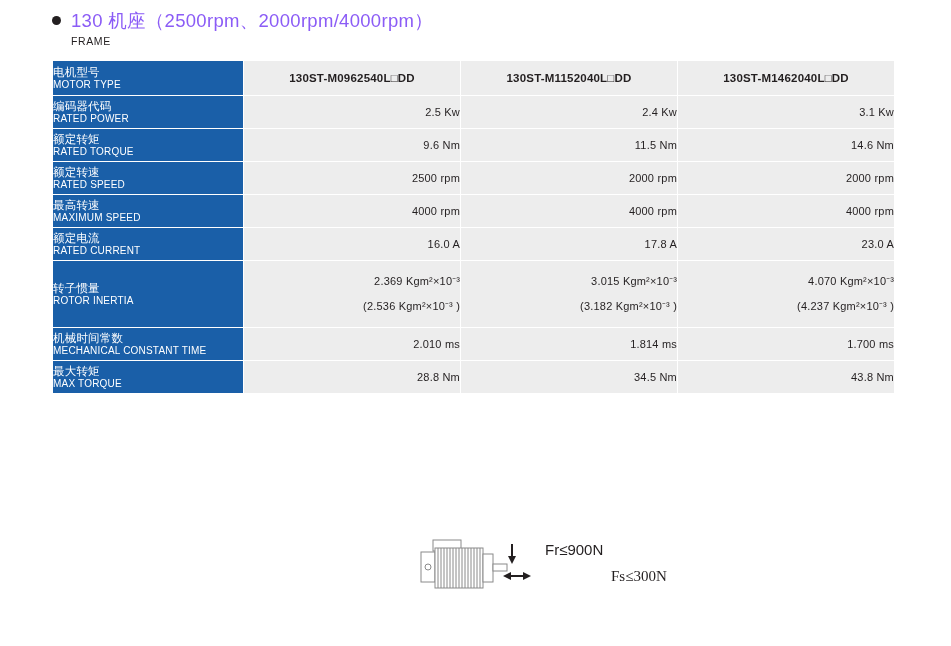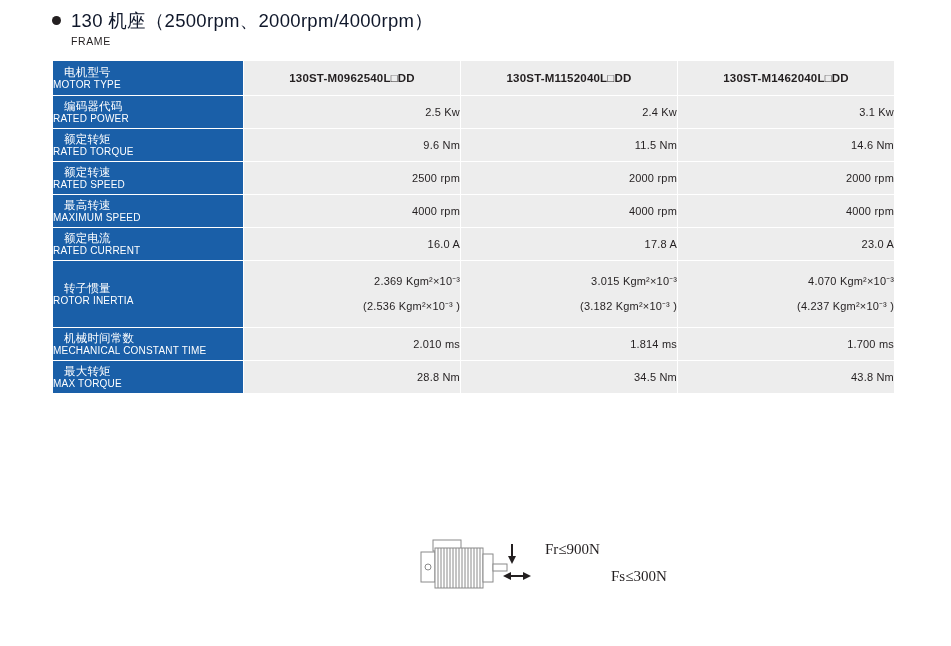--- a/index.html
+++ b/index.html
@@ -36,21 +36,21 @@
     width: 9px;
     height: 9px;
     border-radius: 50%;
     background: #231f20;
     margin-right: 10px;
     flex: 0 0 auto;
   }
   .header-title {
     font-size: 18.5px;
     letter-spacing: 0.3px;
-    color: #0f172a;
+    color: #8b5cf6;
     white-space: nowrap;
   }
   .header-sub {
     margin-left: 19px;
     margin-top: 2px;
     font-size: 10.5px;
     letter-spacing: 0.6px;
     color: #231f20;
   }
 
@@ -75,21 +75,20 @@
     width: 190px;
     background: #1a5fa8;
     color: #ffffff;
     padding: 6px 8px 7px 9px;
     line-height: 1.22;
   }
   .lbl .cn {
     font-size: 11.5px;
     display: block;
     letter-spacing: 0.2px;
-    padding-left: 11px;
   }
   .lbl .en {
     font-size: 10px;
     display: block;
     letter-spacing: 0.2px;
   }
   .val {
     background: #ededed;
     text-align: right;
     font-size: 11px;
@@ -149,21 +148,21 @@
   }
   .fig-labels {
     position: absolute;
     left: 130px;
     top: 0;
   }
   .fr-label {
     position: absolute;
     left: 0px;
     top: 5px;
-    font-family: Liberation Serif, serif;
+    font-family: Liberation Sans, sans-serif;
     font-size: 15px;
     color: #231f20;
     white-space: nowrap;
   }
   .fs-label {
     position: absolute;
     left: 18px;
     top: 32px;
     font-family: "Liberation Serif", serif;
     font-size: 15px;

